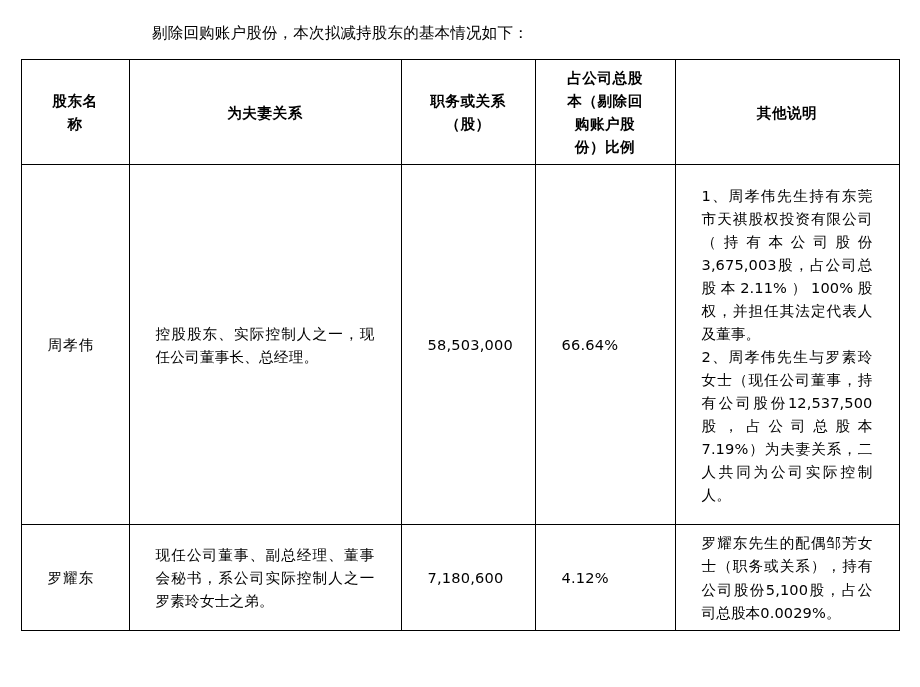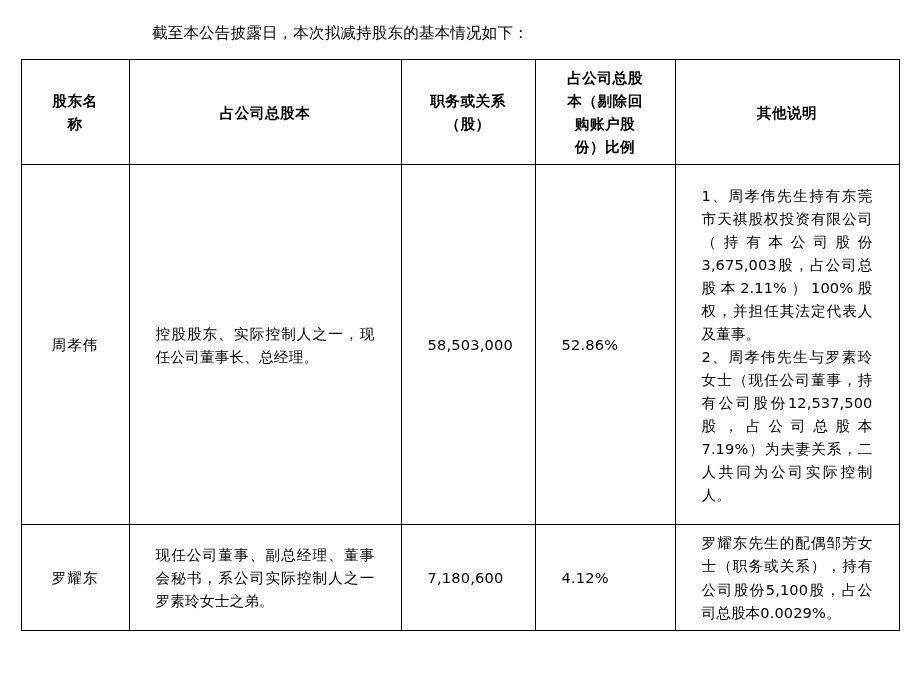--- a/index.html
+++ b/index.html
@@ -49,21 +49,21 @@
     font-size: 15px;
     letter-spacing: 0.5px;
   }
   .col-name  { width: 108px; }
   .col-role  { width: 272px; }
   .col-qty   { width: 134px; }
   .col-pct   { width: 140px; }
   .col-other { width: 224px; }
 
   td.c-name {
-    text-align: center;
+    text-align: left;
     padding-left: 14px;
     letter-spacing: 1px;
   }
   td.c-role {
     text-align: justify;
     text-align-last: left;
     padding: 8px 10px;
     letter-spacing: 0.2px;
   }
   td.c-qty, td.c-pct {
@@ -91,45 +91,45 @@
   }
   .row-a td { height: 360px; }
   .row-b td { height: 104px; }
   .dash { font-size: 16px; }
 </style>
 </head>
 <body>
 
 <div class="page">
 
-  <div class="intro">截至本公告披露日，本次拟减持股东的基本情况如下：</div>
+  <div class="intro">剔除回购账户股份，本次拟减持股东的基本情况如下：</div>
 
   <table class="doc-table">
     <colgroup>
       <col class="col-name">
       <col class="col-role">
       <col class="col-qty">
       <col class="col-pct">
       <col class="col-other">
     </colgroup>
     <thead>
       <tr>
         <th>股东名称</th>
-        <th>占公司总股本</th>
+        <th>为夫妻关系</th>
         <th>职务或关系（股）</th>
         <th>占公司总股本（剔除回购账户股份）比例</th>
         <th>其他说明</th>
       </tr>
     </thead>
     <tbody>
       <tr class="row-a">
         <td class="c-name">周孝伟</td>
         <td class="c-role">控股股东、实际控制人之一，现任公司董事长、总经理。</td>
         <td class="c-qty">58,503,000</td>
-        <td class="c-pct">52.86%</td>
+        <td class="c-pct">66.64%</td>
         <td class="c-other" style="white-space: pre-line;">1、周孝伟先生持有东莞市天祺股权投资有限公司（持有本公司股份3,675,003股，占公司总股本2.11%）100%股权，并担任其法定代表人及董事。
 2、周孝伟先生与罗素玲女士（现任公司董事，持有公司股份12,537,500股，占公司总股本7.19%）为夫妻关系，二人共同为公司实际控制人。</td>
       </tr>
       <tr class="row-b">
         <td class="c-name">罗耀东</td>
         <td class="c-role">现任公司董事、副总经理、董事会秘书，系公司实际控制人之一罗素玲女士之弟。</td>
         <td class="c-qty">7,180,600</td>
         <td class="c-pct">4.12%</td>
         <td class="c-other">罗耀东先生的配偶邹芳女士（职务或关系），持有公司股份5,100股，占公司总股本0.0029%。</td>
       </tr>

